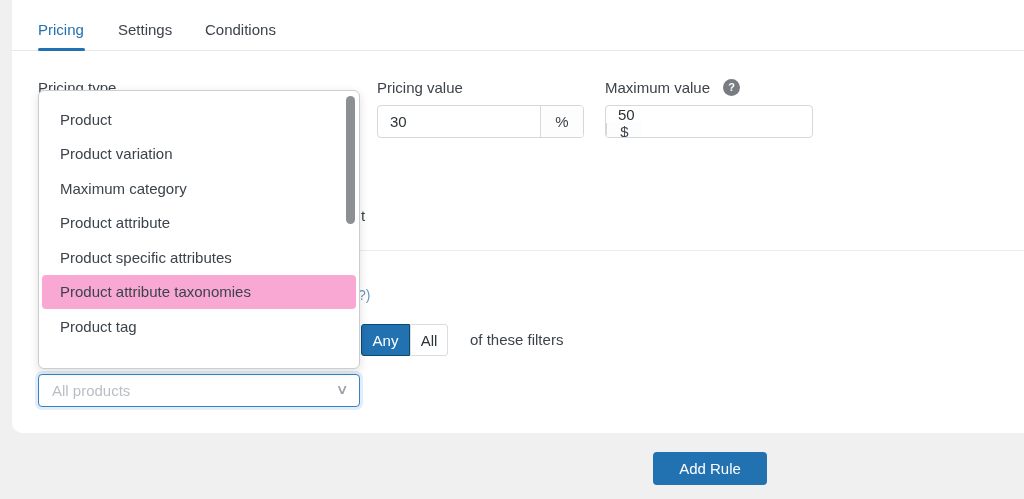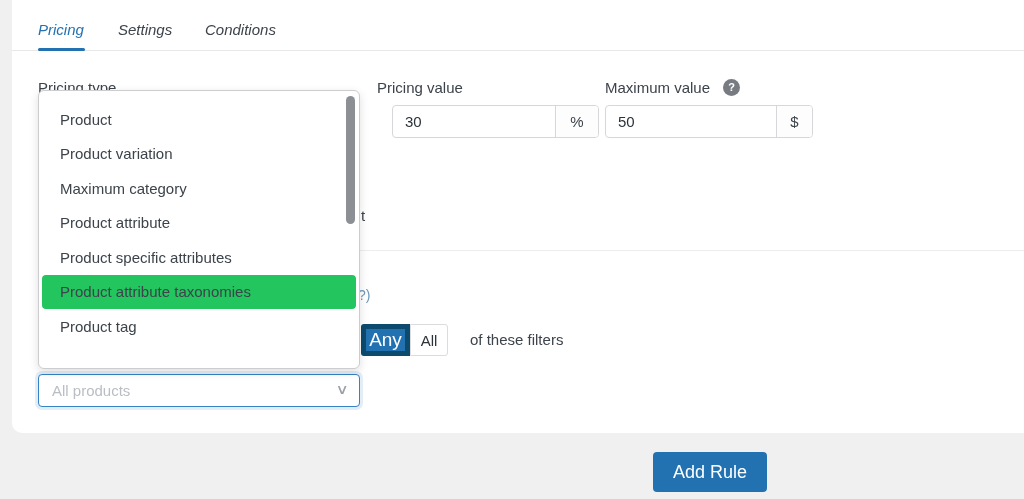--- a/index.html
+++ b/index.html
@@ -13,21 +13,21 @@
   .page { position: relative; width: 1024px; height: 499px; }
 
   
   .card {
     position: absolute; left: 12px; top: 0; width: 1012px; height: 433px;
     background: #ffffff; border-bottom-left-radius: 10px;
   }
 
   
   .tabbar-line { position: absolute; left: 12px; top: 50px; width: 1012px; height: 1px; background: #e8e8e9; }
-  .tab { position: absolute; top: 21px; font-size: 15px; color: #3c434a; cursor: pointer; background: none; border: none; font-family: inherit; font-style: italic; }
+  .tab { position: absolute; top: 21px; font-size: 15px; color: #3c434a; cursor: pointer; background: none; border: none; font-family: inherit; }
   .tab.active { color: #2271b1; }
   .tab-underline { position: absolute; left: 38px; top: 48px; width: 47px; height: 3px; background: #2271b1; border-radius: 2px; }
 
   
   .field-label { position: absolute; top: 79px; font-size: 15px; color: #3c434a; z-index: 1; white-space: nowrap; }
   .help-badge {
     position: absolute; left: 723px; top: 79px; width: 17px; height: 17px;
     background: #787c82; color: #ffffff; border-radius: 50%;
     font-size: 11px; font-weight: bold; text-align: center; line-height: 17px;
     z-index: 1; cursor: pointer;
@@ -40,35 +40,35 @@
     display: flex; overflow: hidden; z-index: 1;
   }
   .input-group input {
     border: none; outline: none; font-size: 15px; color: #2c3338;
     padding: 0 0 0 12px; flex: 1; min-width: 0; font-family: inherit; background: transparent;
   }
   .input-addon {
     border-left: 1px solid #d5d7da; background: #fdfdfd; color: #3c434a;
     display: flex; align-items: center; justify-content: center; font-size: 15px;
   }
-  .group-pricing { left: 377px; width: 207px; margin-left: 15px; }
+  .group-pricing { left: 377px; width: 207px; }
   .group-pricing .input-addon { width: 43px; }
-  .group-max { left: 605px; width: 208px; }
+  .group-max { left: 605px; width: 208px; flex-direction: column; }
   .group-max .input-addon { width: 36px; }
 
   
   .fragment-t { position: absolute; left: 361px; top: 207px; font-size: 15px; color: #3c434a; z-index: 1; }
   .fragment-link { position: absolute; left: 358px; top: 287px; font-size: 14px; color: #6d98bc; z-index: 1; }
   .section-divider { position: absolute; left: 38px; top: 250px; width: 986px; height: 1px; background: #ededee; z-index: 0; }
 
   
   .seg-any {
     position: absolute; left: 361px; top: 324px; width: 49px; height: 32px;
-    background: #2271b1; color: #fff; border: 5px solid #0c4a6e;
-    border-radius: 3px 0 0 3px; font-size: 19px; font-family: inherit; cursor: pointer;
+    background: #2271b1; color: #fff; border: 1px solid #0c4a6e;
+    border-radius: 3px 0 0 3px; font-size: 15px; font-family: inherit; cursor: pointer;
   }
   .seg-all {
     position: absolute; left: 410px; top: 324px; width: 38px; height: 32px;
     background: #fff; color: #2c3338; border: 1px solid #dcdcde;
     border-radius: 0 3px 3px 0; font-size: 15px; font-family: inherit; cursor: pointer;
   }
   .filters-suffix { position: absolute; left: 470px; top: 331px; font-size: 15px; color: #3c434a; }
 
   
   .product-select {
@@ -92,31 +92,31 @@
     position: absolute; left: 38px; top: 90px; width: 322px; height: 279px;
     background: #fff; border: 1px solid #cdcdcf; border-radius: 6px;
     box-shadow: 0 3px 10px rgba(0,0,0,0.13);
     z-index: 5; padding-top: 11px;
   }
   .dd-item {
     height: 34.5px; display: flex; align-items: center;
     padding-left: 18px; font-size: 15px; color: #3c434a; cursor: pointer;
     margin: 0 3px; border-radius: 4px;
   }
-  .dd-item.highlighted { background: #22c55e; }
+  .dd-item.highlighted { background: #f9a8d4; }
   .dd-scrollbar {
     position: absolute; right: 4px; top: 5px; width: 9px; height: 128px;
     background: #8c8f94; border-radius: 5px; cursor: pointer;
   }
 
   
   .add-rule {
-    position: absolute; left: 653px; top: 452px; width: 114px; height: 40px;
+    position: absolute; left: 653px; top: 452px; width: 114px; height: 33px;
     background: #2271b1; color: #ffffff; border: none; border-radius: 4px;
-    font-size: 18px; font-family: inherit; cursor: pointer;
+    font-size: 15px; font-family: inherit; cursor: pointer;
   }
 </style>
 </head>
 <body>
 
 <div class="page">
 
   <div class="card"></div>
 
   <div class="tabbar-line"></div>

